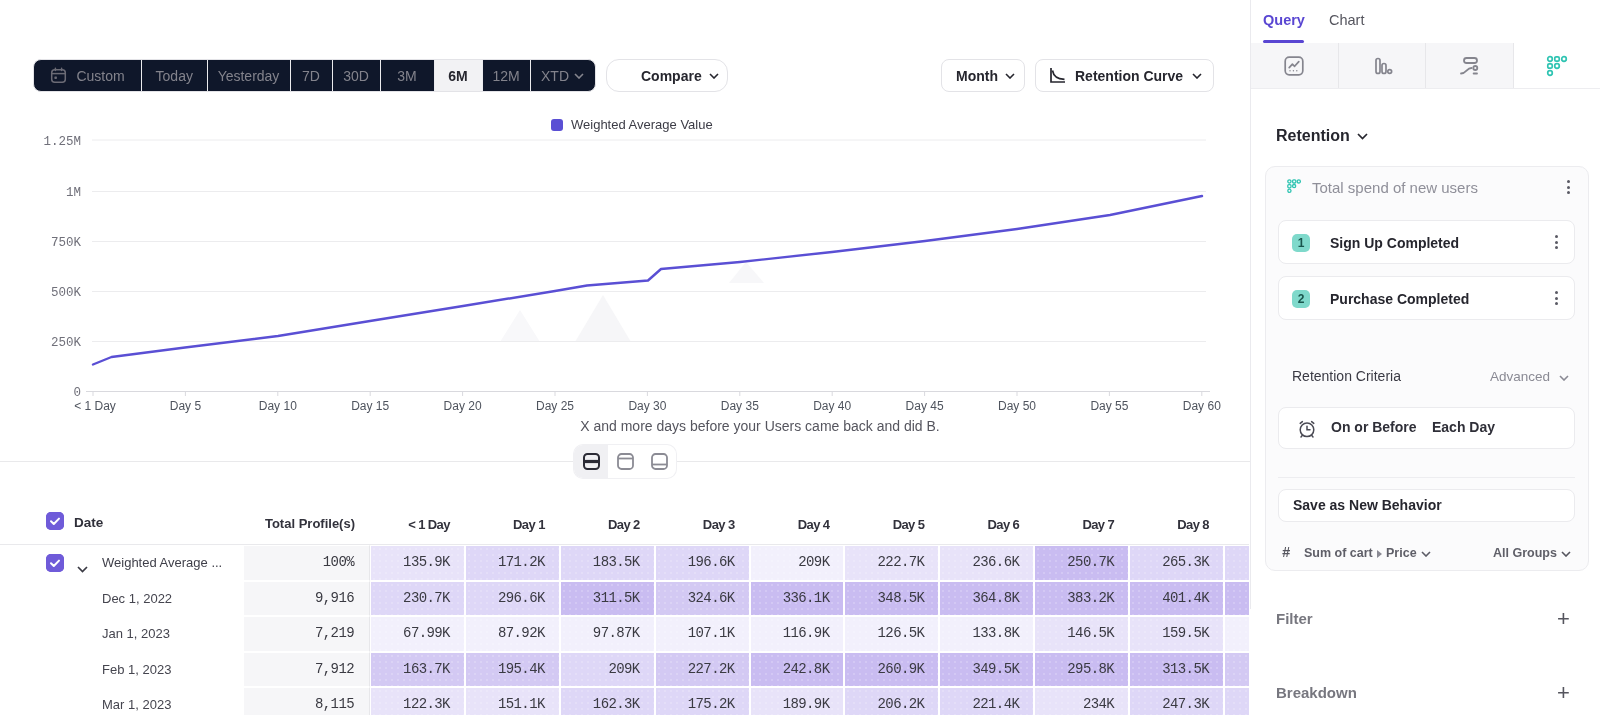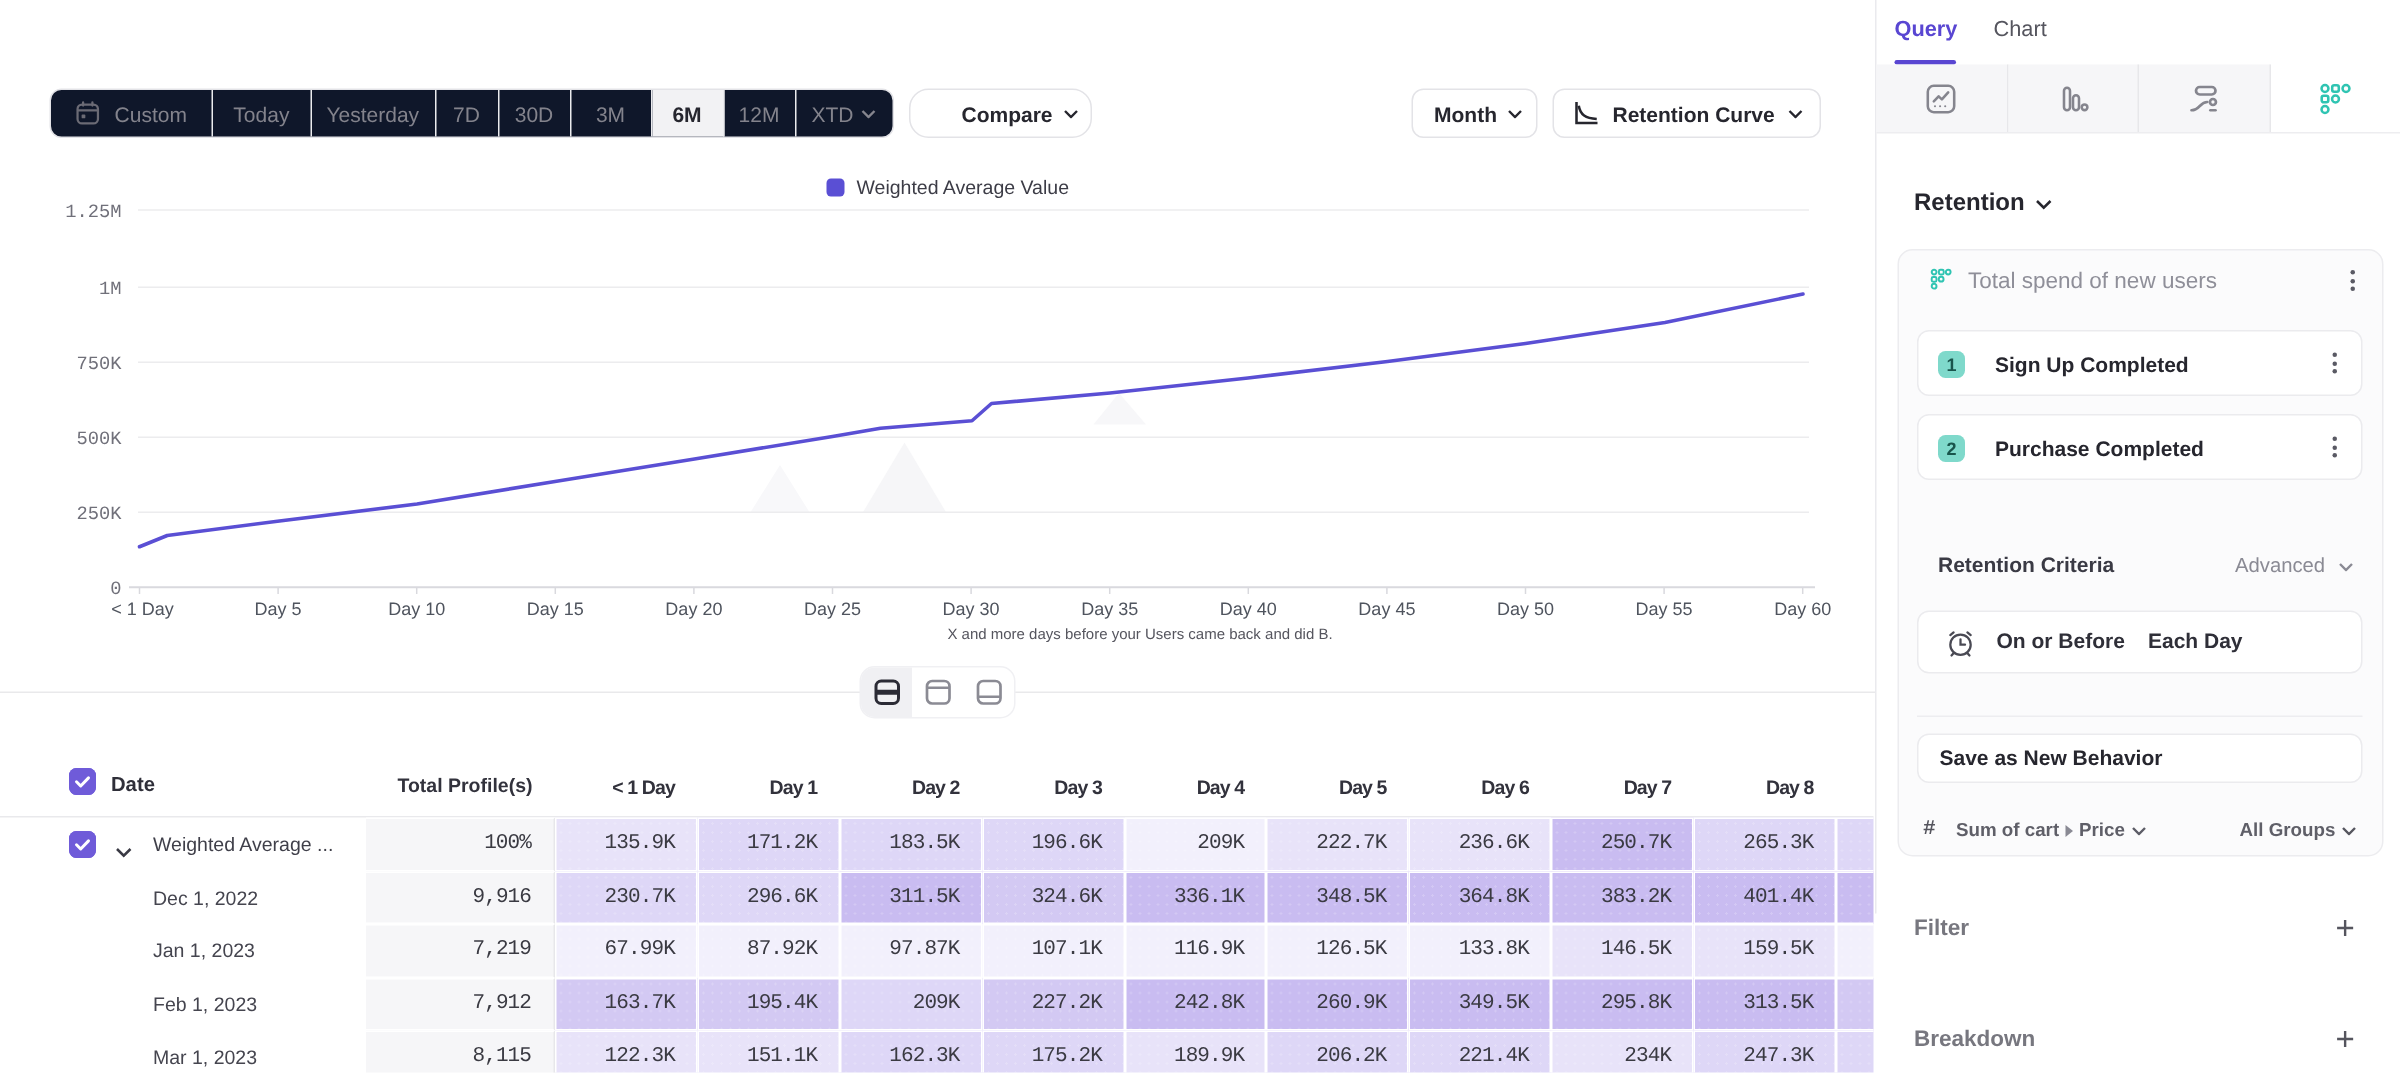--- a/index.html
+++ b/index.html
@@ -15,21 +15,21 @@
                border-right:1px solid #ebebee; white-space:nowrap; }
   .seg .cell:last-child { border-right:none; }
   .seg .sel { background:#f2f2f4; color:#26262e; font-weight:bold; }
   .btn { position:absolute; height:33px; border:1px solid #e3e3e7; border-radius:8px; background:#fff;
          display:flex; align-items:center; font-size:14px; color:#26262e; font-weight:bold; }
 
   
   .legend { position:absolute; left:551px; top:117px; display:flex; align-items:center; }
   .legend .sw { width:12px; height:12px; border-radius:3px; background:#5a4fd4; margin-right:8px; }
   .legend .tx { font-size:13px; color:#3c3c46; }
-  .caption { position:absolute; left:0px; top:418px; width:1520px; text-align:center; font-size:10px; color:#55555e; }
+  .caption { position:absolute; left:0px; top:418px; width:1520px; text-align:center; font-size:14px; color:#55555e; }
 
   
   .toggle { position:absolute; left:574px; top:445px; width:102px; height:33px; display:flex;
             background:#fff; border-radius:9px; box-shadow:0 0 0 1px #f0f0f3; }
   .toggle .t { flex:1; display:flex; align-items:center; justify-content:center; }
   .toggle .t.on { background:#f0f0f3; border-radius:9px 0 0 9px; }
 
   
   .tbl { position:absolute; left:0; top:504px; width:1249px; overflow:hidden; }
   .trow { display:flex; height:35.5px; align-items:stretch; width:1320px; }
@@ -382,21 +382,21 @@
     <div class="whitebox" style="top:109px; height:44px;">
       <div class="abs" style="left:13px; top:13px; width:18px; height:18px; border-radius:5px; background:#7fd9cb; color:#19554c; font-size:12px; font-weight:bold; text-align:center; line-height:18px;">2</div>
       <div class="abs" style="left:51px; top:14px; font-size:14px; font-weight:bold; color:#26262e;">Purchase Completed</div>
       <div class="kebab abs" style="left:276px; top:14px;">
           <i></i>
           <i></i>
           <i></i>
         </div>
     </div>
 
-    <div class="abs" style="left:26px; top:201px; font-size:14px; font-weight:bold; color:#3a3a44;">Retention Criteria</div>
+    <div class="abs" style="left:26px; top:201px; font-size:14px; font-weight:normal; color:#3a3a44;">Retention Criteria</div>
     <div class="abs" style="left:224px; top:202px; font-size:13.5px; color:#8a8a94;">Advanced</div>
     <svg class="abs" style="left:293px; top:208px;" width="10" height="6" viewBox="0 0 10 6" fill="none" stroke="#8a8a94" stroke-width="1.6">
         <path d="M1 1 L5 5 L9 1"></path>
       </svg>
 
     <div class="whitebox" style="top:240px; height:42px;text-decoration:underline;">
       <svg class="abs" style="left:18px; top:11px;" width="20" height="20" viewBox="0 0 20 20" fill="none" stroke="#4a4a54" stroke-width="1.5" stroke-linecap="round">
         <circle cx="10" cy="10.8" r="6.8"></circle>
         <path d="M10 7.2 V10.8 H13"></path>
         <path d="M3.2 4.4 L5.4 2.6 M16.8 4.4 L14.6 2.6"></path>

